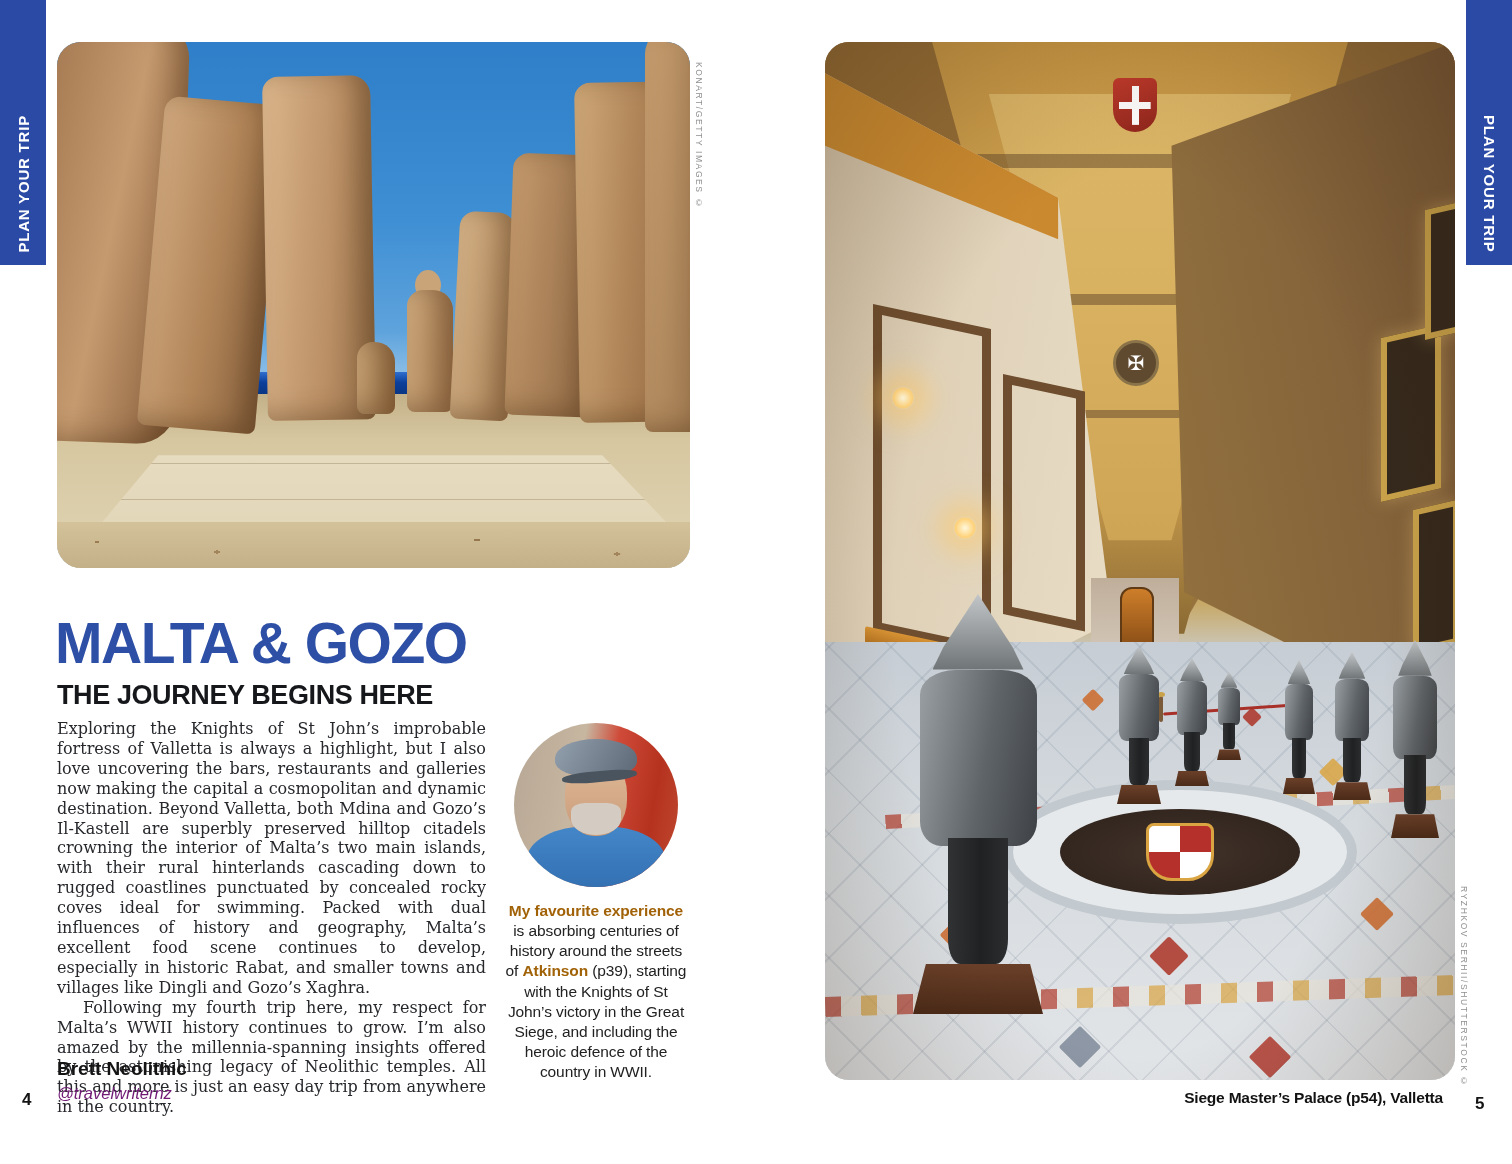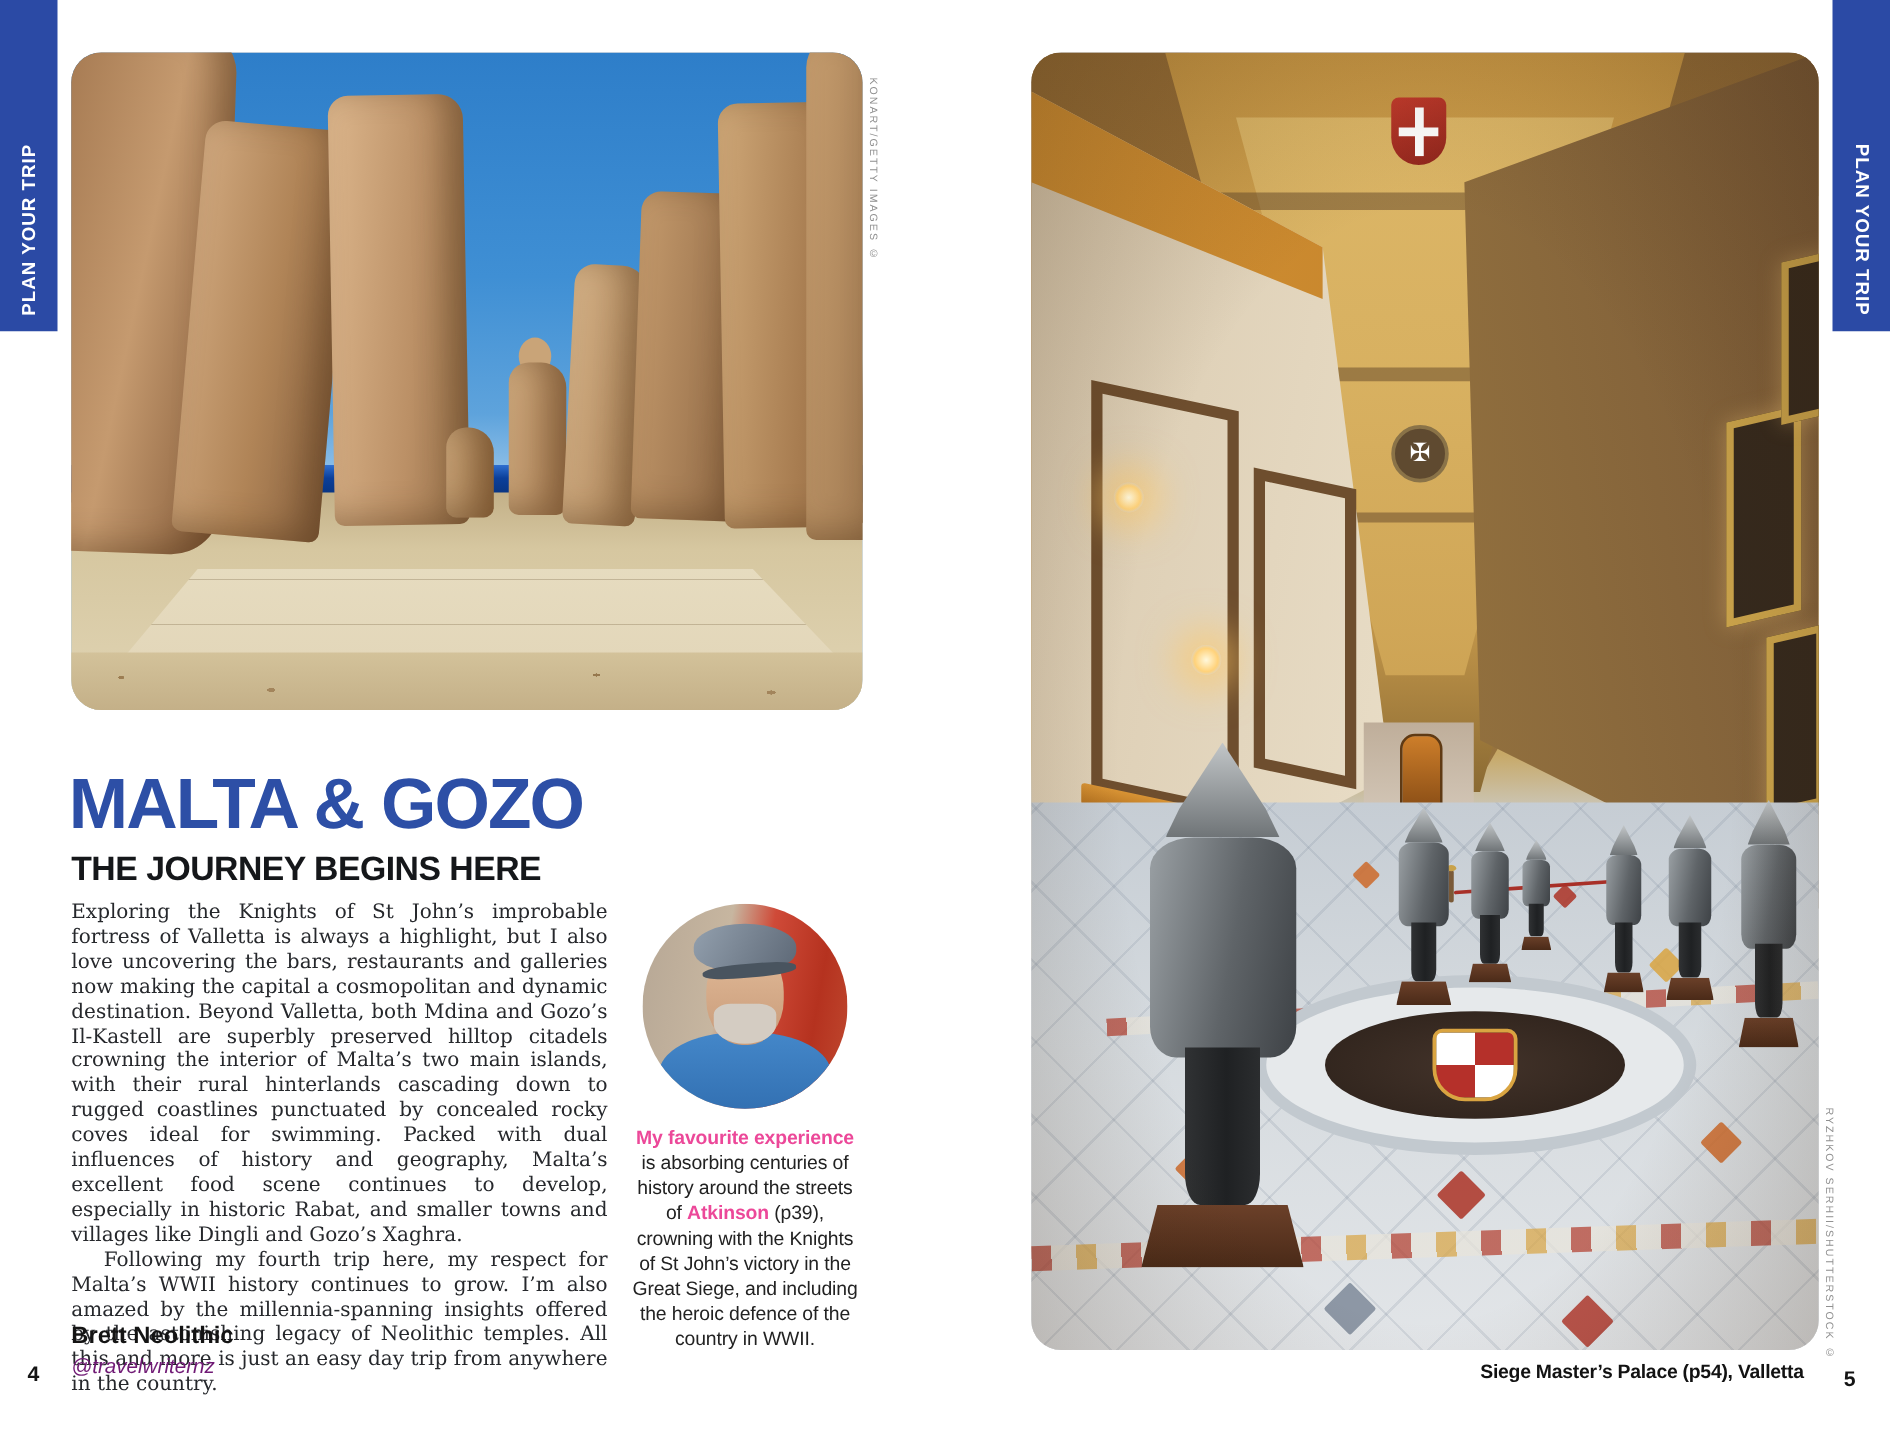--- a/index.html
+++ b/index.html
@@ -103,21 +103,21 @@
   .avatar{position:absolute;left:514px;top:723px;width:164px;height:164px;border-radius:50%;overflow:hidden;}
   .av-bg{inset:0;background:linear-gradient(100deg,#b6a795 0%,#c7b6a0 38%,#cf4a38 56%,#b5321f 80%,#c04a30 100%);}
   .av-shirt{left:8%;top:63%;width:84%;height:45%;background:linear-gradient(180deg,#4487c9,#2f6cae);border-radius:45% 45% 0 0;}
   .av-head{left:31%;top:21%;width:38%;height:48%;background:linear-gradient(180deg,#dcb492 20%,#c89a78);border-radius:46%;}
   .av-beard{left:35%;top:49%;width:30%;height:19%;background:#d4ccc2;border-radius:30% 30% 55% 55%;}
   .av-cap{left:25%;top:10%;width:50%;height:23%;background:linear-gradient(120deg,#93a0ae,#5d6876);border-radius:50% 50% 42% 42%;}
   .av-brim{left:29%;top:29%;width:46%;height:7%;background:#49545f;border-radius:40%;transform:rotate(-5deg);}
 
   
   .sidebar{position:absolute;left:503px;top:901px;width:186px;text-align:center;font-size:15.5px;line-height:1.3;color:#222;letter-spacing:-.1px;}
-  .sidebar b{color:#ec4899;}
+  .sidebar b{color:#a16207;}
 </style>
 </head>
 <body>
 
 <div class="spread">
 
   <div class="tab tab-left">
     <span>PLAN YOUR TRIP</span>
   </div>
   <div class="tab tab-right">
@@ -159,21 +159,21 @@
   <div class="avatar">
     <div class="abs av-bg"></div>
     <div class="abs av-shirt"></div>
     <div class="abs av-head"></div>
     <div class="abs av-beard"></div>
     <div class="abs av-cap"></div>
     <div class="abs av-brim"></div>
   </div>
 
   <div class="sidebar">
-    <b>My favourite experience</b><span> is absorbing centuries of history around the streets of </span><b>Atkinson</b><span> (p39), crowning with the Knights of St John’s victory in the Great Siege, and including the heroic defence of the country in WWII.</span>
+    <b>My favourite experience</b><span> is absorbing centuries of history around the streets of </span><b>Atkinson</b><span> (p39), starting with the Knights of St John’s victory in the Great Siege, and including the heroic defence of the country in WWII.</span>
   </div>
 
   <div class="photo photo-right">
     <div class="abs pr-base"></div>
     <div class="abs pr-slopeL"></div>
     <div class="abs pr-slopeR"></div>
     <div class="abs pr-ceil"></div>
     <div class="abs pr-ceil-panel"></div>
     <div class="beam" style="left:118px;top:112px;width:394px;height:14px;"></div>
     <div class="beam" style="left:172px;top:252px;width:286px;height:11px;"></div>

